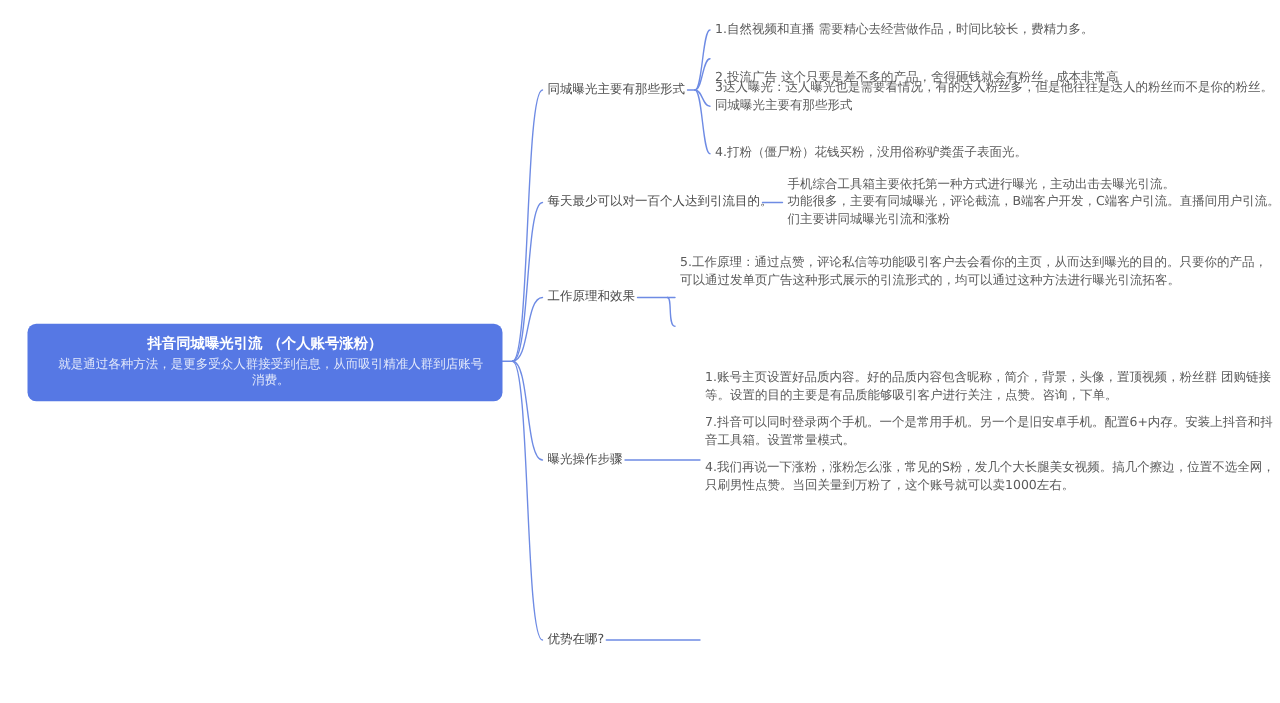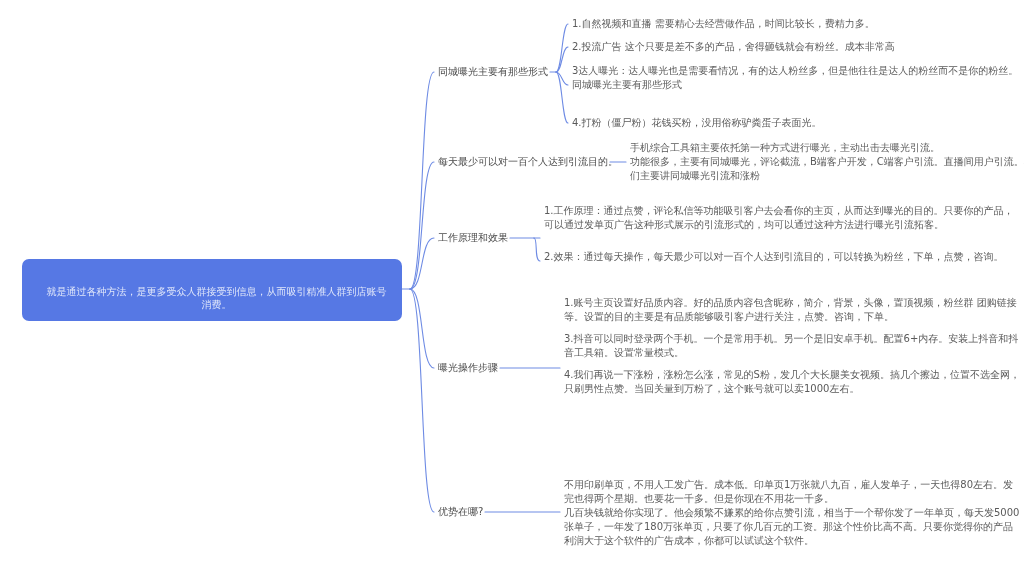--- a/index.html
+++ b/index.html
@@ -19,21 +19,21 @@
   }
   svg.wires{position:absolute;left:0;top:0;width:1024px;height:562px;}
   svg.wires path{fill:none;stroke:var(--connector);stroke-width:1.1;stroke-linecap:round;}
 
   .root-node{
     position:absolute;left:22px;top:259px;width:380px;min-height:62px;
     background:var(--node-bg);border-radius:7px;box-sizing:border-box;
     padding:8px 14px 9px 14px;color:var(--node-text);
   }
   .node-title{font-size:11.5px;font-weight:bold;text-align:center;line-height:15px;}
-  .node-body{display:flex;align-items:flex-start;margin-top:18px;}
+  .node-body{display:flex;align-items:flex-start;margin-top:3px;}
   .note-bar{width:2px;background:rgba(255,255,255,0.55);margin-right:7px;border-radius:1px;}
   .node-note{flex:1;font-size:10px;line-height:13px;text-align:center;color:rgba(255,255,255,0.82);}
 
   .blabel{
     position:absolute;transform:translateY(-50%);
     font-size:10px;line-height:14px;color:var(--label-text);white-space:nowrap;
   }
   .t{
     position:absolute;font-size:10px;line-height:14px;color:var(--content-text);
     white-space:pre-wrap;
@@ -61,45 +61,43 @@
     <path d="M556,72 C562,72 562,123 568,123"></path>
     <path d="M610,162 H626"></path>
     <path d="M510,238 H534"></path>
     <path d="M534,238 H540"></path>
     <path d="M534,238 C538,238 534,261 540,261"></path>
     <path d="M500,368 H560"></path>
     <path d="M485,512 H560"></path>
   </svg>
 
   <div class="root-node">
+    <div class="node-title">抖音同城曝光引流 （个人账号涨粉）</div>
     <div class="node-body">
       <span class="note-bar"></span>
       <div class="node-note">就是通过各种方法，是更多受众人群接受到信息，从而吸引精准人群到店账号消费。</div>
     </div>
   </div>
 
   <div class="blabel" style="left:438px;top:72px">同城曝光主要有那些形式</div>
   <div class="blabel" style="left:438px;top:162px">每天最少可以对一百个人达到引流目的。</div>
   <div class="blabel" style="left:438px;top:238px">工作原理和效果</div>
   <div class="blabel" style="left:438px;top:368px">曝光操作步骤</div>
   <div class="blabel" style="left:438px;top:512px">优势在哪?</div>
 
   <div class="t nowrap" style="left:572px;top:17px">1.自然视频和直播 需要精心去经营做作品，时间比较长，费精力多。</div>
-  <div class="t nowrap" style="left:572px;top:40px">2.投流广告 这个只要是差不多的产品，舍得砸钱就会有粉丝。成本非常高</div>
+  <div class="t nowrap" style="left:572px;top:56px">2.投流广告 这个只要是差不多的产品，舍得砸钱就会有粉丝。成本非常高</div>
   <div class="t" style="left:572px;top:64px;width:452px">3达人曝光：达人曝光也是需要看情况，有的达人粉丝多，但是他往往是达人的粉丝而不是你的粉丝。同城曝光主要有那些形式</div>
   <div class="t nowrap" style="left:572px;top:116px">4.打粉（僵尸粉）花钱买粉，没用俗称驴粪蛋子表面光。</div>
 
   <div class="t" style="left:630px;top:141px;width:412px">手机综合工具箱主要依托第一种方式进行曝光，主动出击去曝光引流。
 功能很多，主要有同城曝光，评论截流，B端客户开发，C端客户引流。直播间用户引流。我们主要讲同城曝光引流和涨粉</div>
 
-  <div class="t" style="left:544px;top:204px;width:478px">1.工作原理：通过点赞，评论私信等功能吸引客户去会看你的主页，从而达到曝光的目的。只要你的产品，可以通过发单页广告这种形式展示的引流形式的，均可以通过这种方法进行曝光引流拓客。</div>
-  <div class="t" style="left:544px;top:250px;width:478px">2.效果：通过每天操作，每天最少可以对一百个人达到引流目的，可以转换为粉丝，下单，点赞，咨询。</div>
+  <div class="t" style="left:544px;top:204px;width:478px">5.工作原理：通过点赞，评论私信等功能吸引客户去会看你的主页，从而达到曝光的目的。只要你的产品，可以通过发单页广告这种形式展示的引流形式的，均可以通过这种方法进行曝光引流拓客。</div>
 
   <div class="pgroup" style="position:absolute;left:564px;top:296px;width:458px">
     <p class="t-p">1.账号主页设置好品质内容。好的品质内容包含昵称，简介，背景，头像，置顶视频，粉丝群 团购链接等。设置的目的主要是有品质能够吸引客户进行关注，点赞。咨询，下单。</p>
-    <p class="t-p">3.抖音可以同时登录两个手机。一个是常用手机。另一个是旧安卓手机。配置6+内存。安装上抖音和抖音工具箱。设置常量模式。</p>
+    <p class="t-p">7.抖音可以同时登录两个手机。一个是常用手机。另一个是旧安卓手机。配置6+内存。安装上抖音和抖音工具箱。设置常量模式。</p>
     <p class="t-p">4.我们再说一下涨粉，涨粉怎么涨，常见的S粉，发几个大长腿美女视频。搞几个擦边，位置不选全网，只刷男性点赞。当回关量到万粉了，这个账号就可以卖1000左右。</p>
   </div>
 
-  <div class="t" style="left:564px;top:478px;width:458px">不用印刷单页，不用人工发广告。成本低。印单页1万张就八九百，雇人发单子，一天也得80左右。发完也得两个星期。也要花一千多。但是你现在不用花一千多。
-几百块钱就给你实现了。他会频繁不嫌累的给你点赞引流，相当于一个帮你发了一年单页，每天发5000张单子，一年发了180万张单页，只要了你几百元的工资。那这个性价比高不高。只要你觉得你的产品利润大于这个软件的广告成本，你都可以试试这个软件。</div>
 
 </div>
 
 </body></html>

